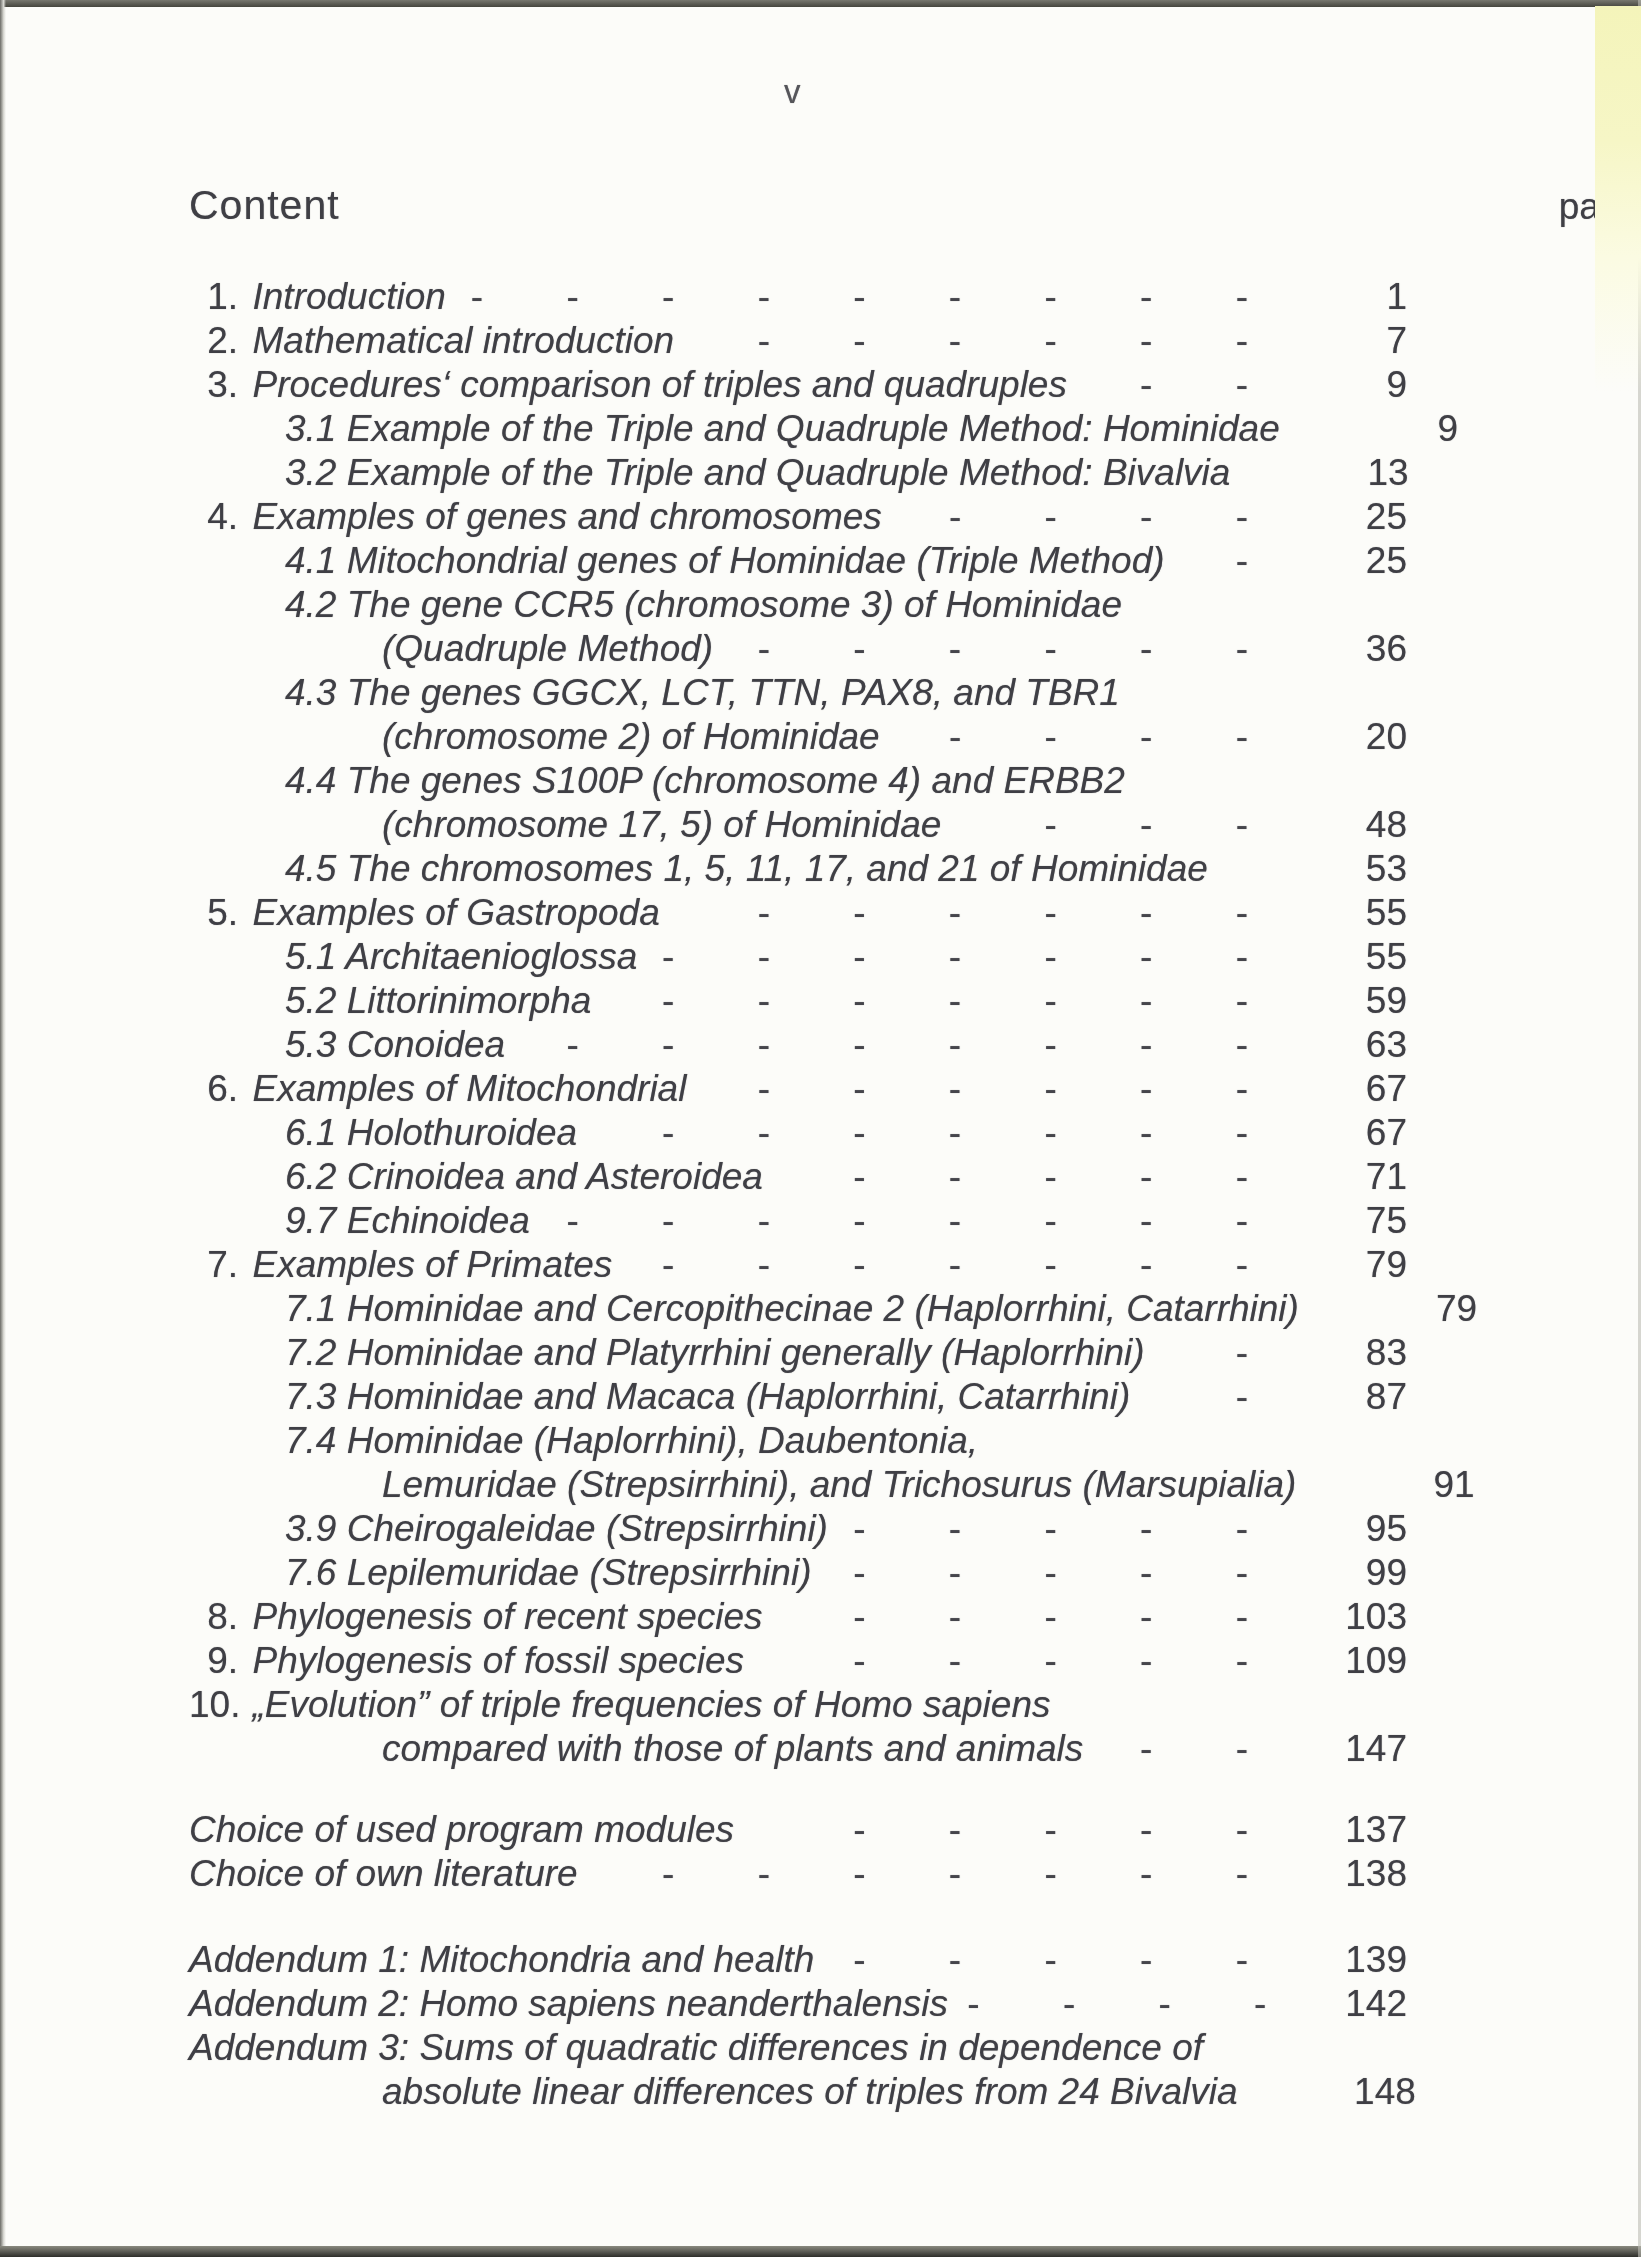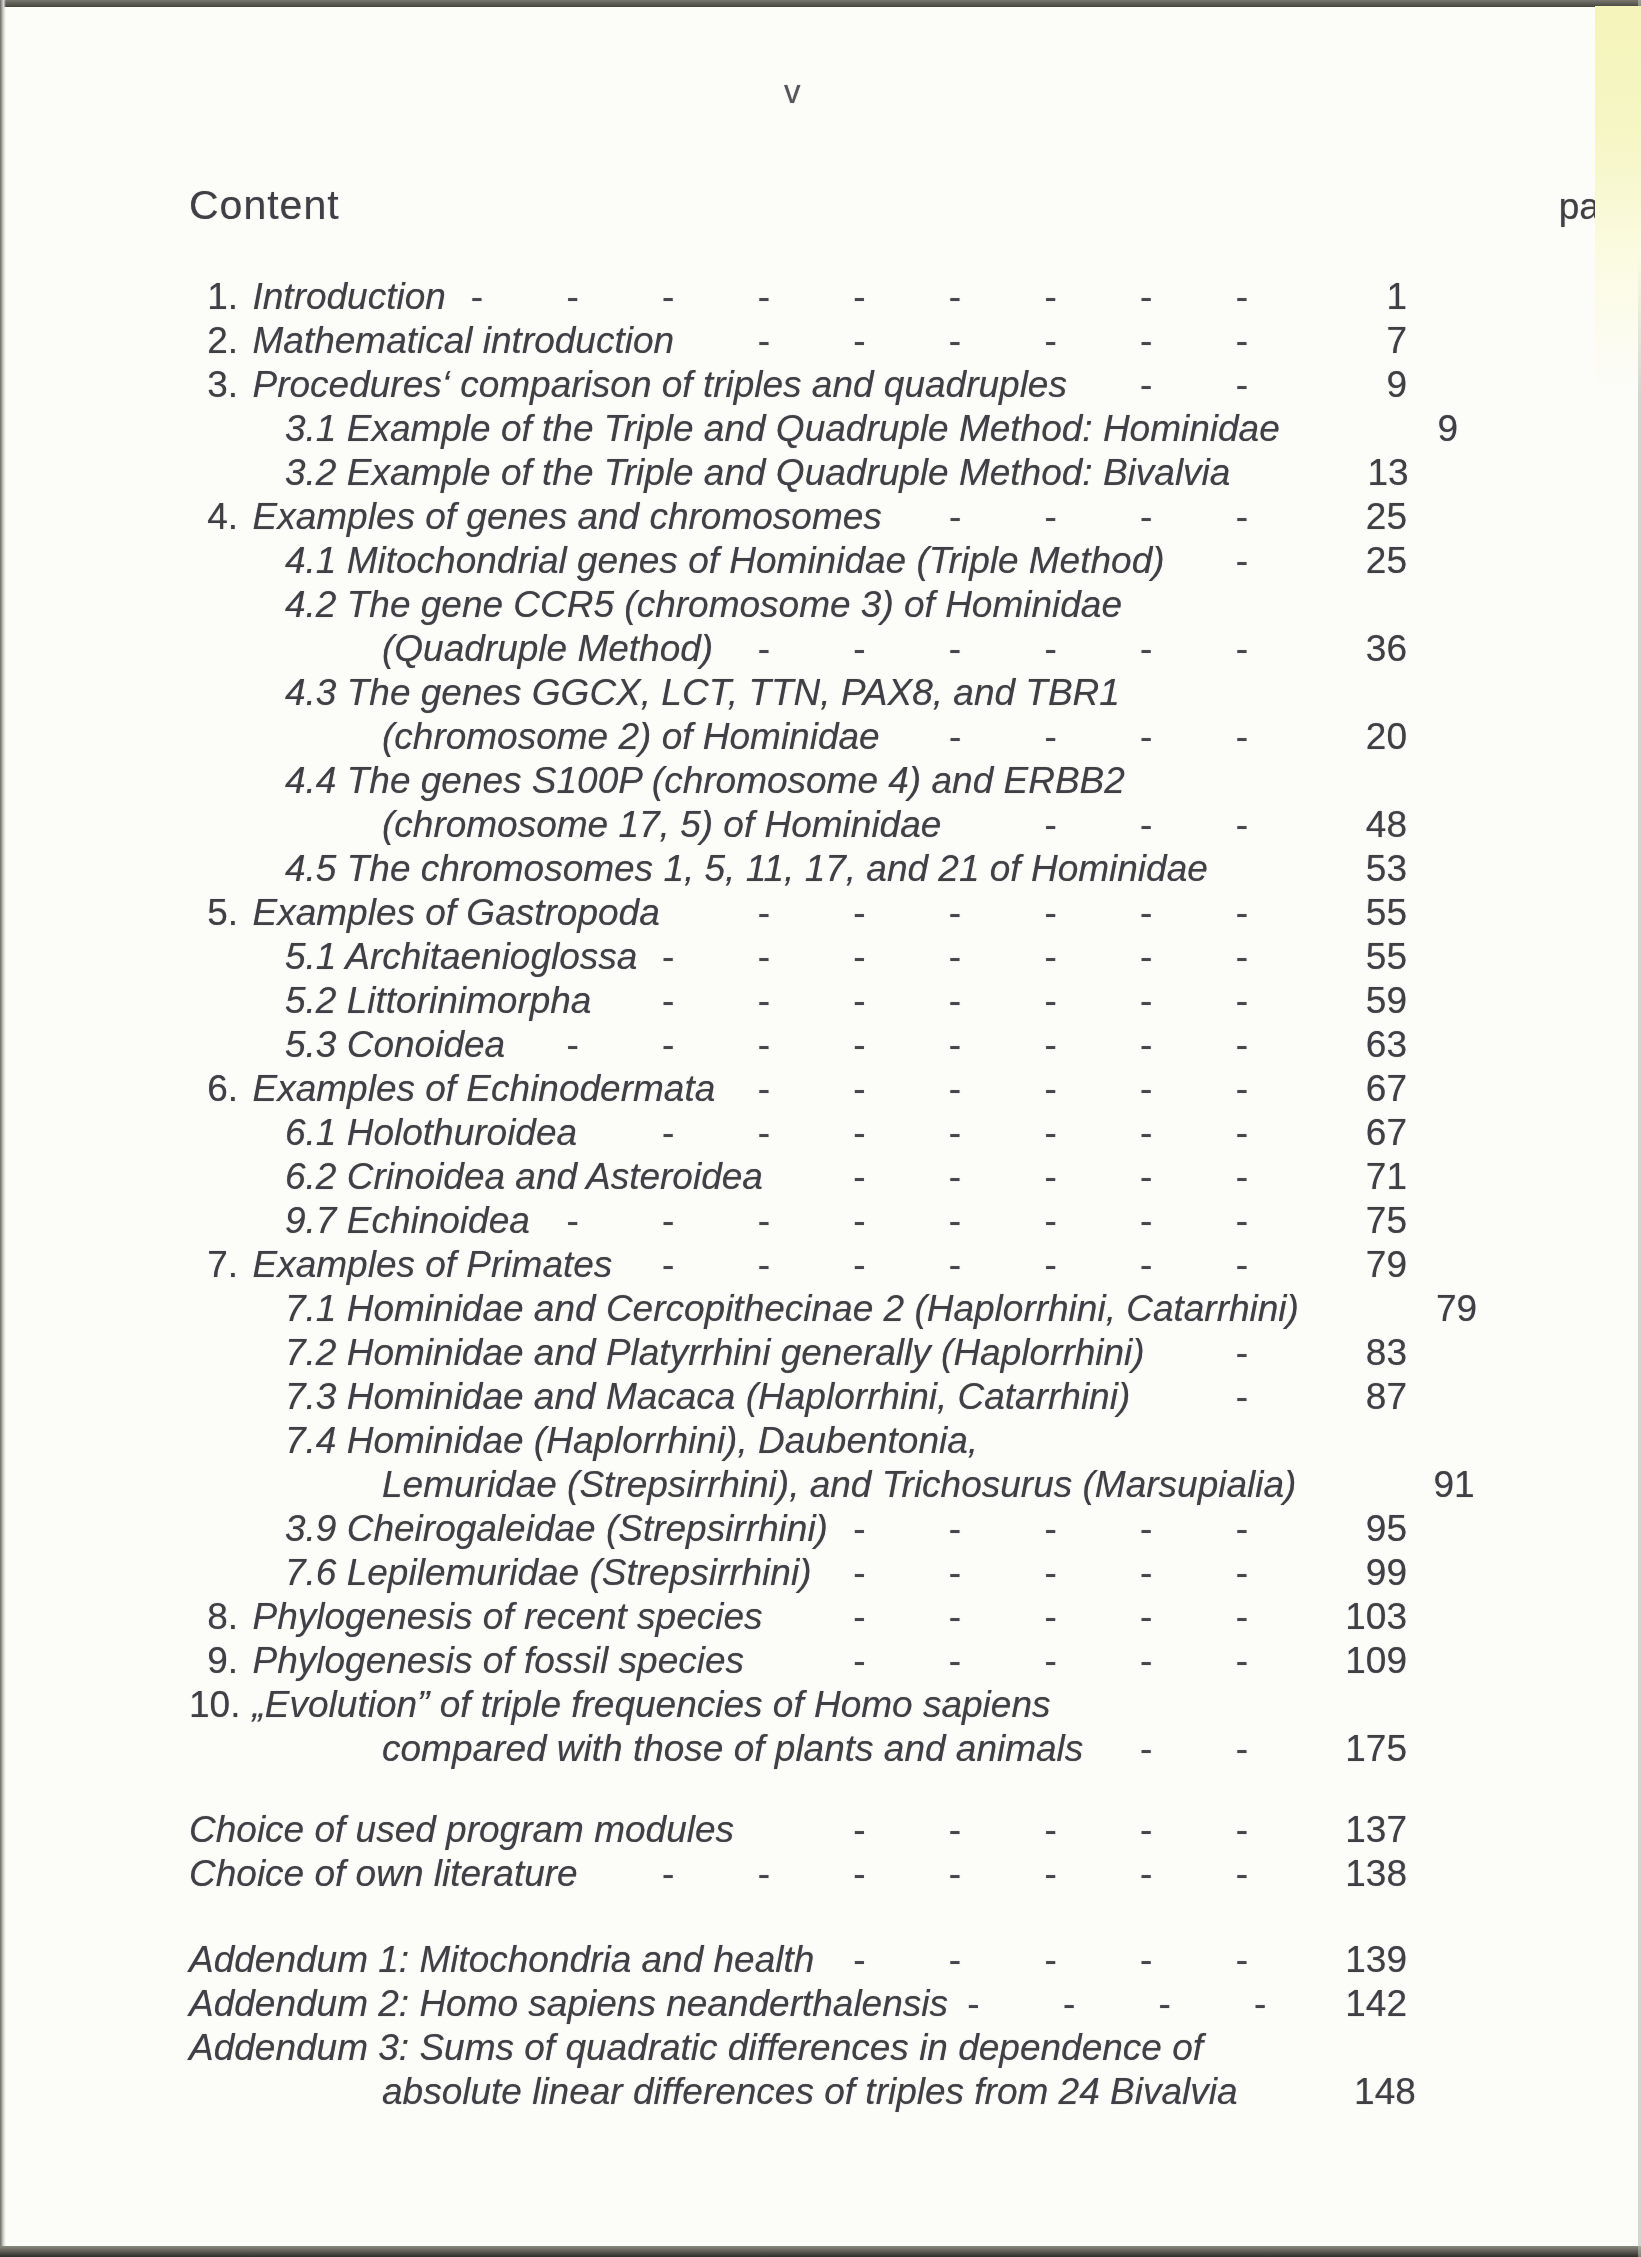--- a/index.html
+++ b/index.html
@@ -171,21 +171,21 @@
         <span class="leader">- - - - - - -</span>
         <span class="pg">59</span>
       </div>
       <div class="toc-row lvl2">
         <span class="title"><span class="seg">5.3 Conoidea</span></span>
         <span class="leader">- - - - - - - -</span>
         <span class="pg">63</span>
       </div>
       <div class="toc-row lvl1">
         <span class="num">6.</span>
-        <span class="title"><span class="seg">Examples of Echinodermata</span></span>
+        <span class="title"><span class="seg">Examples of Mitochondrial</span></span>
         <span class="leader">- - - - - -</span>
         <span class="pg">67</span>
       </div>
       <div class="toc-row lvl2">
         <span class="title"><span class="seg">6.1 Holothuroidea</span></span>
         <span class="leader">- - - - - - -</span>
         <span class="pg">67</span>
       </div>
       <div class="toc-row lvl2">
         <span class="title"><span class="seg">6.2 Crinoidea and Asteroidea</span></span>
@@ -252,21 +252,21 @@
       </div>
       <div class="toc-row lvl1">
         <span class="num">10.</span>
         <span class="title"><span class="seg">„Evolution” of triple frequencies of </span><span class="seg it">Homo sapiens</span></span>
         <span class="leader"></span>
         <span class="pg"></span>
       </div>
       <div class="toc-row cont">
         <span class="title"><span class="seg">compared with those of plants and animals</span></span>
         <span class="leader">- -</span>
-        <span class="pg">175</span>
+        <span class="pg">147</span>
       </div>
       <div class="toc-row lvl0 gap-lg">
         <span class="title"><span class="seg">Choice of used program modules</span></span>
         <span class="leader">- - - - -</span>
         <span class="pg">137</span>
       </div>
       <div class="toc-row lvl0">
         <span class="title"><span class="seg">Choice of own literature</span></span>
         <span class="leader">- - - - - - -</span>
         <span class="pg">138</span>

